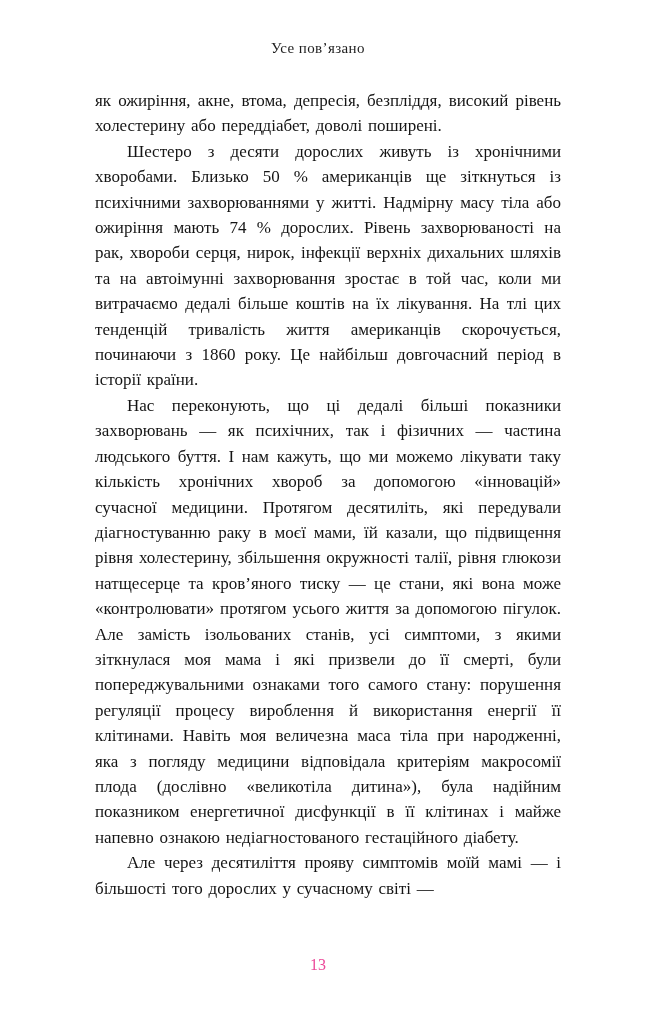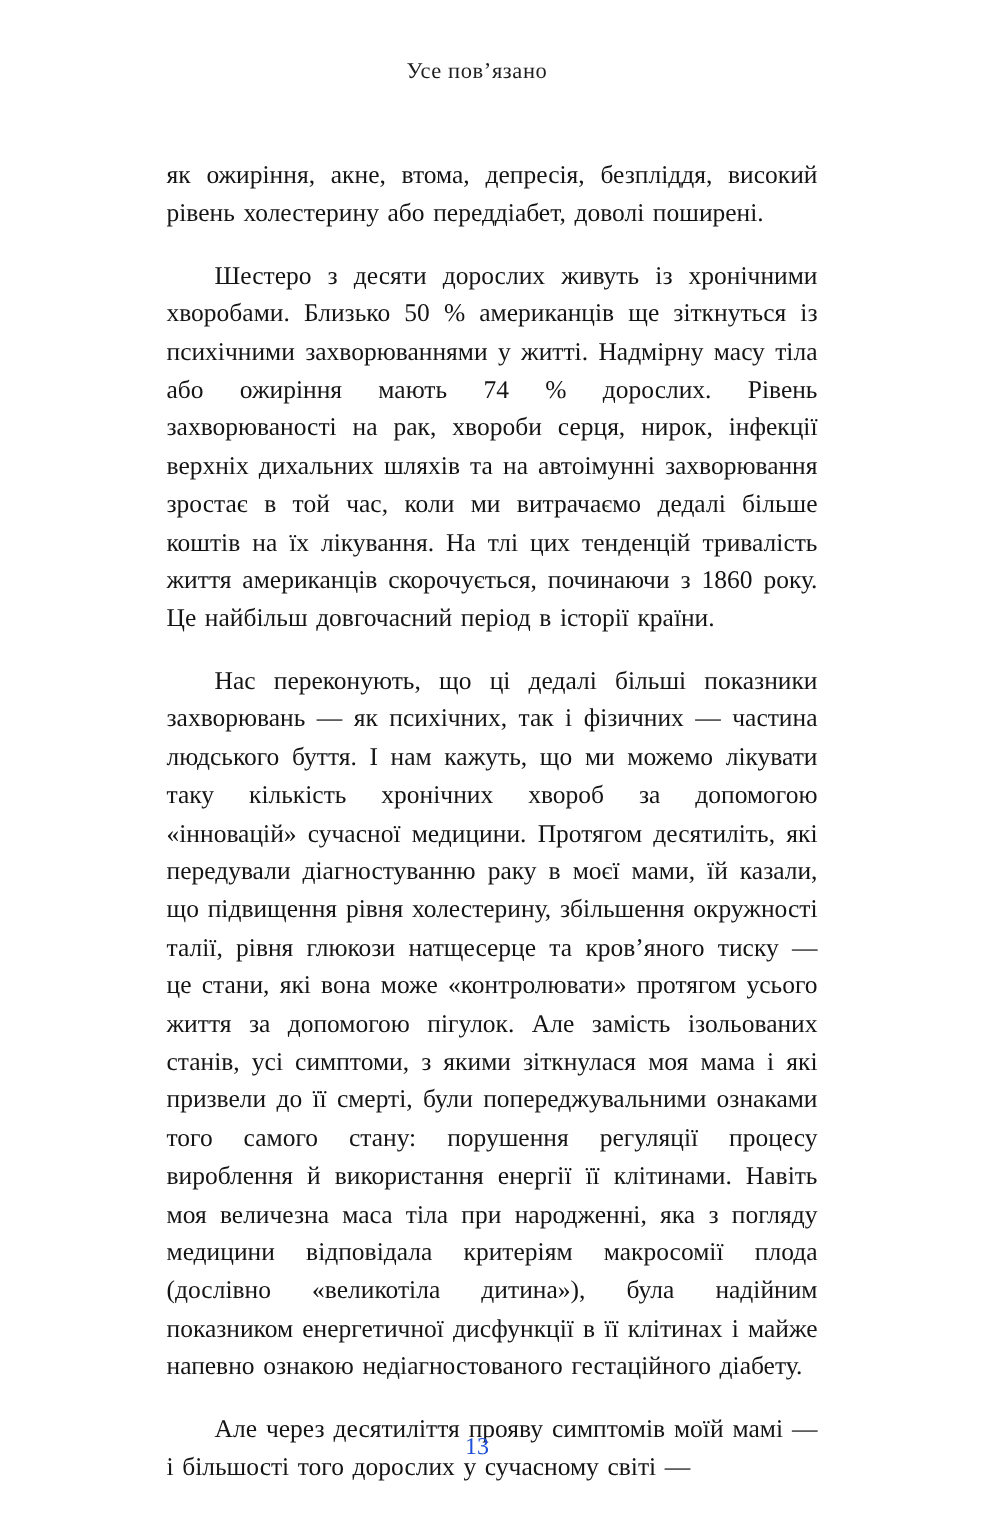--- a/index.html
+++ b/index.html
@@ -34,34 +34,34 @@
     position: absolute;
     top: 88px;
     left: 95px;
     width: 466px;
     text-align: justify;
     font-size: 17px;
     line-height: 25.4px;
     word-spacing: 1.5px;
   }
   .body-text p {
-    margin: 16px;
+    margin: 0;
     padding: 0;
   }
   .body-text p.indent {
     text-indent: 32px;
   }
   .page-number {
     position: absolute;
     top: 956px;
     left: 0;
     width: 100%;
     text-align: center;
     font-size: 16px;
-    color: #1d4ed8;
+    color: #ec4899;
   }
 </style>
 </head>
 <body>
 
 <div class="page">
 
   <div class="running-head">Усе пов’язано</div>
 
   <div class="body-text">

